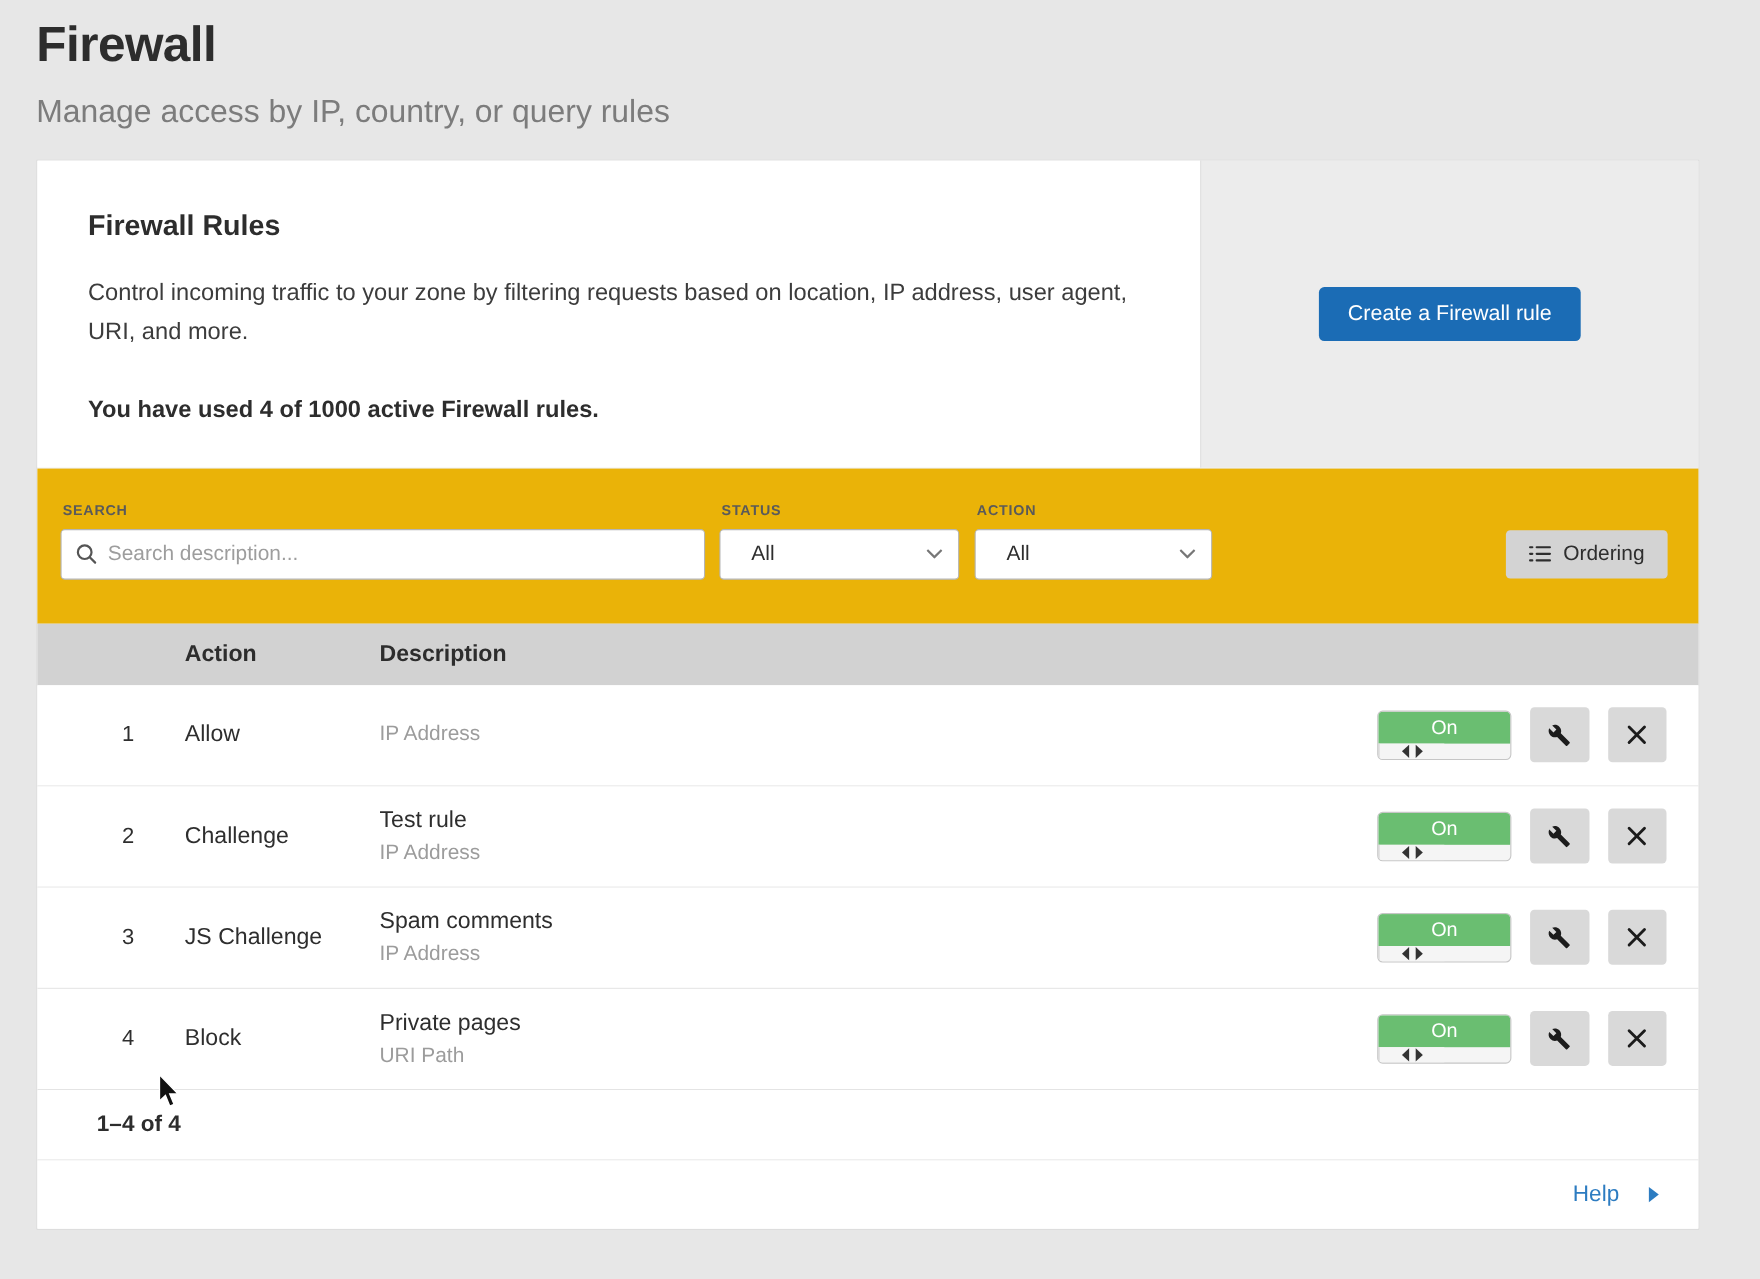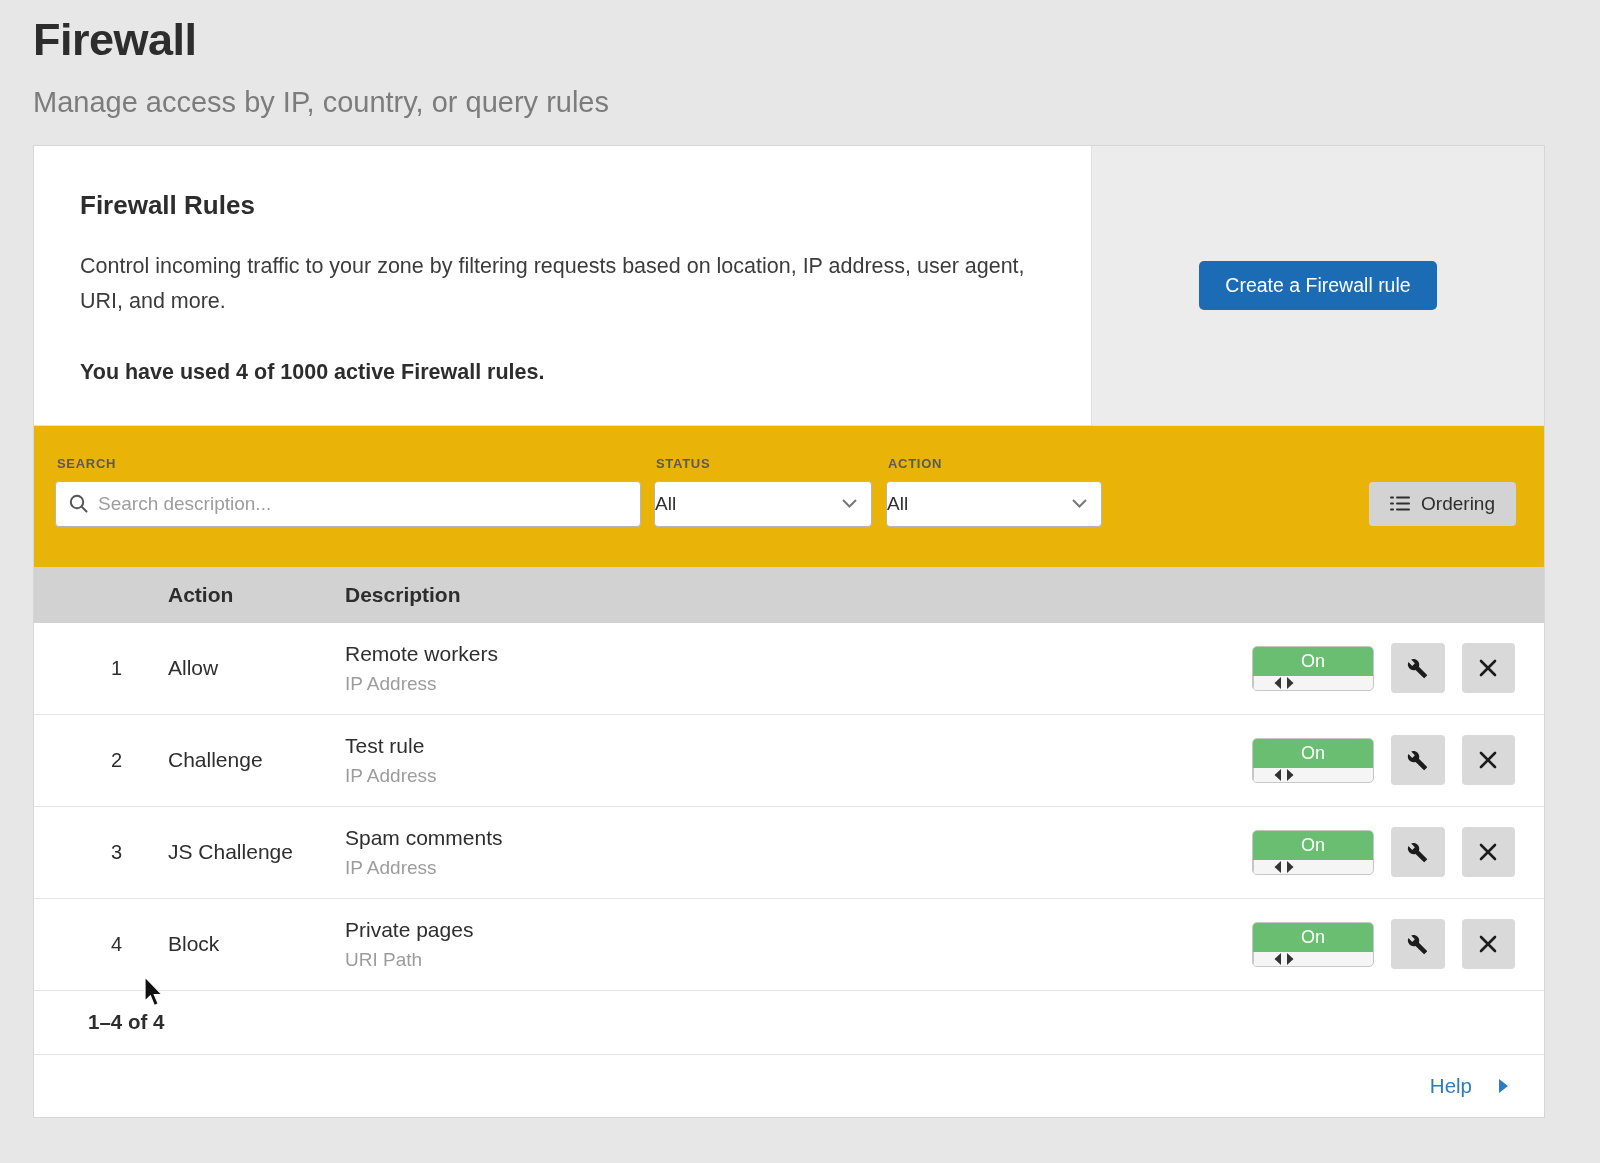--- a/index.html
+++ b/index.html
@@ -50,21 +50,21 @@
     width:100%; height:46px; border:1px solid #b5b5b5; border-radius:4px;
     padding:0 14px 0 42px; font-size:19px; color:#333; background:#fff;
     font-family:"Liberation Sans", sans-serif;
   }
   .search-input::placeholder { color:#9d9d9d; }
   .status-group { margin-left:13px; width:218px; }
   .action-group { margin-left:14px; width:216px; }
   .select-box {
     height:46px; border:1px solid #b5b5b5; border-radius:4px; background:#fff;
     display:flex; align-items:center; justify-content:space-between;
-    padding:0 14px 0 0; font-size:19px; color:#2e2e2e; cursor:pointer;
+    padding:0 14px 0 28px; font-size:19px; color:#2e2e2e; cursor:pointer;
   }
   .ordering-btn {
     margin-left:auto; height:44px; background:#d3d3d3; border:none; border-radius:4px;
     display:flex; align-items:center; gap:11px; padding:0 21px; font-size:19px;
     color:#2e2e2e; cursor:pointer; margin-bottom:1px;
     font-family:"Liberation Sans", sans-serif;
   }
 
   
   .table-header {
@@ -187,21 +187,20 @@
   <div class="table-header">
     <div class="th-action">Action</div>
     <div class="th-desc">Description</div>
   </div>
 
   <div id="rows">
     <div class="row">
       <div class="cell-idx">1</div>
       <div class="cell-action">Allow</div>
       <div class="cell-desc">
-        <div class="desc-title">Remote workers</div>
         <div class="desc-sub">IP Address</div>
       </div>
       <div class="cell-controls">
         <div class="toggle">
           <span class="toggle-on">On</span>
           <span class="toggle-handle">
             <svg width="22" height="14" viewBox="0 0 22 14" fill="#333">
               <path d="M8 1 L8 13 L1.5 7 Z"></path>
               <path d="M14 1 L14 13 L20.5 7 Z"></path>
             </svg>

